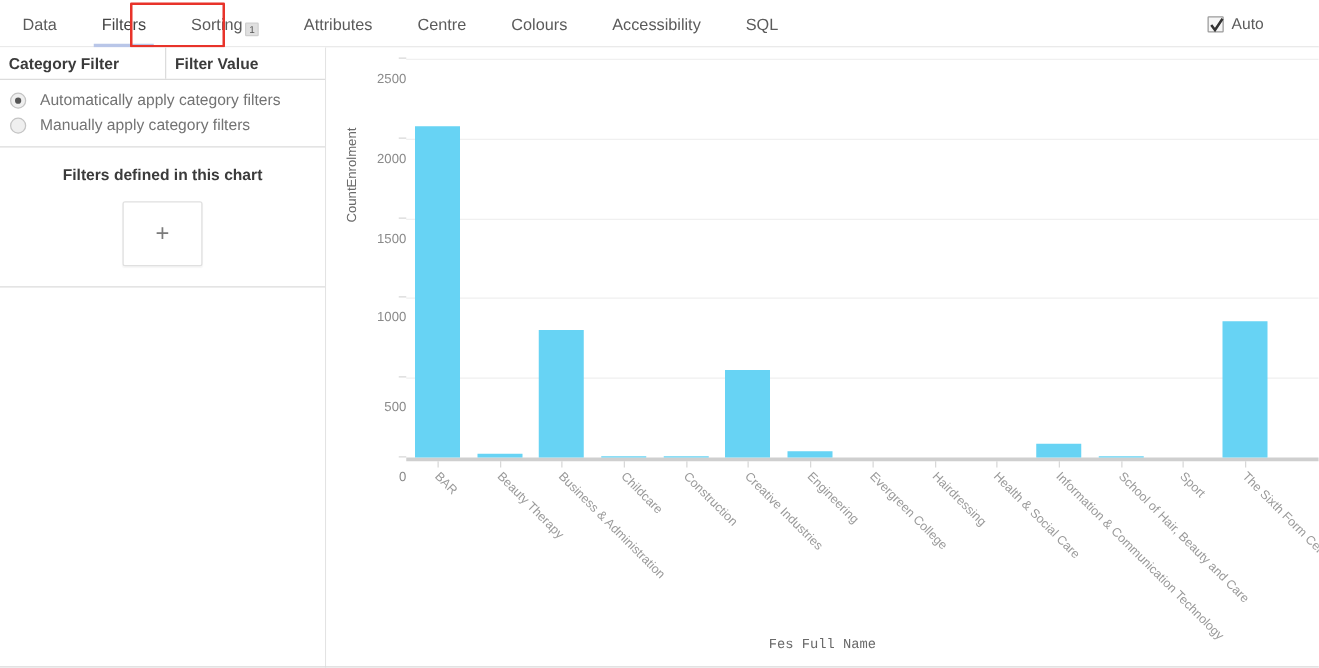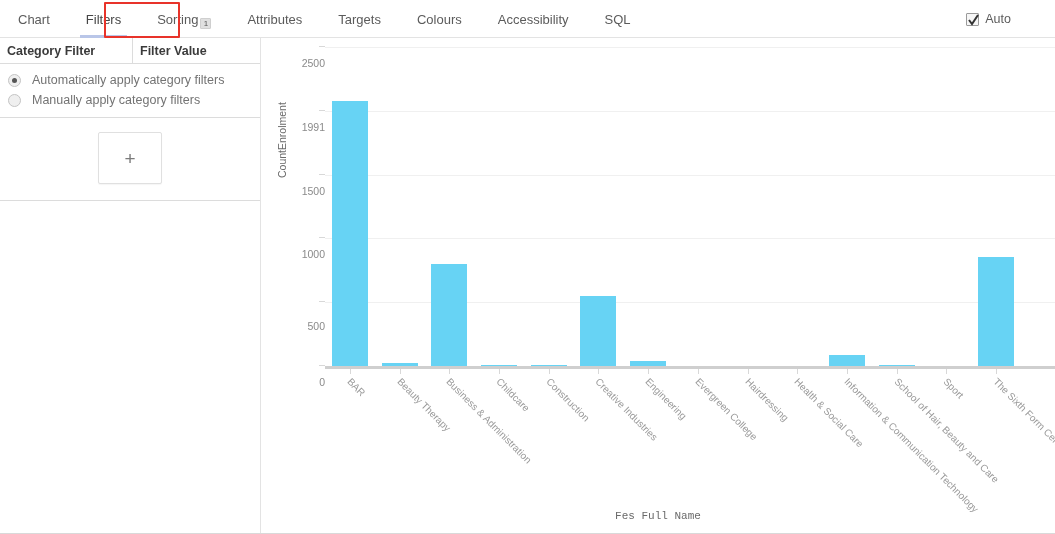--- a/index.html
+++ b/index.html
@@ -263,34 +263,34 @@
     width: 1055px; height: 1px;
     background: #d9d9d9;
   }
 </style>
 </head>
 <body>
 
 <div class="tabbar">
   <div class="tabs" id="tabs">
       <div class="tab">
-        <span class="tab-label">Chart</span>
+        <span class="tab-label">Data</span>
       </div>
       <div class="tab active">
         <span class="tab-label">Filters</span>
       </div>
       <div class="tab">
         <span class="tab-label">Sorting</span>
         <span class="badge">1</span>
       </div>
       <div class="tab">
         <span class="tab-label">Attributes</span>
       </div>
       <div class="tab">
-        <span class="tab-label">Targets</span>
+        <span class="tab-label">Centre</span>
       </div>
       <div class="tab">
         <span class="tab-label">Colours</span>
       </div>
       <div class="tab">
         <span class="tab-label">Accessibility</span>
       </div>
       <div class="tab">
         <span class="tab-label">SQL</span>
       </div>
@@ -317,38 +317,39 @@
       <div class="radio-row">
         <span class="radio on"></span>
         <span class="rlabel">Automatically apply category filters</span>
       </div>
       <div class="radio-row">
         <span class="radio"></span>
         <span class="rlabel">Manually apply category filters</span>
       </div>
     </div>
 
+    <div class="defined-title">Filters defined in this chart</div>
 
     <div class="add-wrap">
       <div class="add-btn">
         <span class="plus">+</span>
       </div>
     </div>
   </div>
 </div>
 
 <div class="chart-area">
   <div class="plot" id="plot">
     <div class="ylabel">CountEnrolment</div>
     <div class="ytick-wrap" id="yticks">
         <div class="ytick" style="top: 328px;">0</div>
         <div class="ytick" style="top: 272px;">500</div>
         <div class="ytick" style="top: 200.4px;">1000</div>
         <div class="ytick" style="top: 136.6px;">1500</div>
-        <div class="ytick" style="top: 72.8px;">1991</div>
+        <div class="ytick" style="top: 72.8px;">2000</div>
         <div class="ytick" style="top: 9px;">2500</div>
       </div>
     <div id="grid">
         <div class="tickmark" style="left: 58px; top: 327px; width: 6px; height: 1px;"></div>
         <div class="gridline" style="left: 64px; width: 730px; top: 264.2px;"></div>
         <div class="tickmark" style="left: 58px; top: 263.2px; width: 6px; height: 1px;"></div>
         <div class="gridline" style="left: 64px; width: 730px; top: 200.4px;"></div>
         <div class="tickmark" style="left: 58px; top: 199.4px; width: 6px; height: 1px;"></div>
         <div class="gridline" style="left: 64px; width: 730px; top: 136.6px;"></div>
         <div class="tickmark" style="left: 58px; top: 135.6px; width: 6px; height: 1px;"></div>

